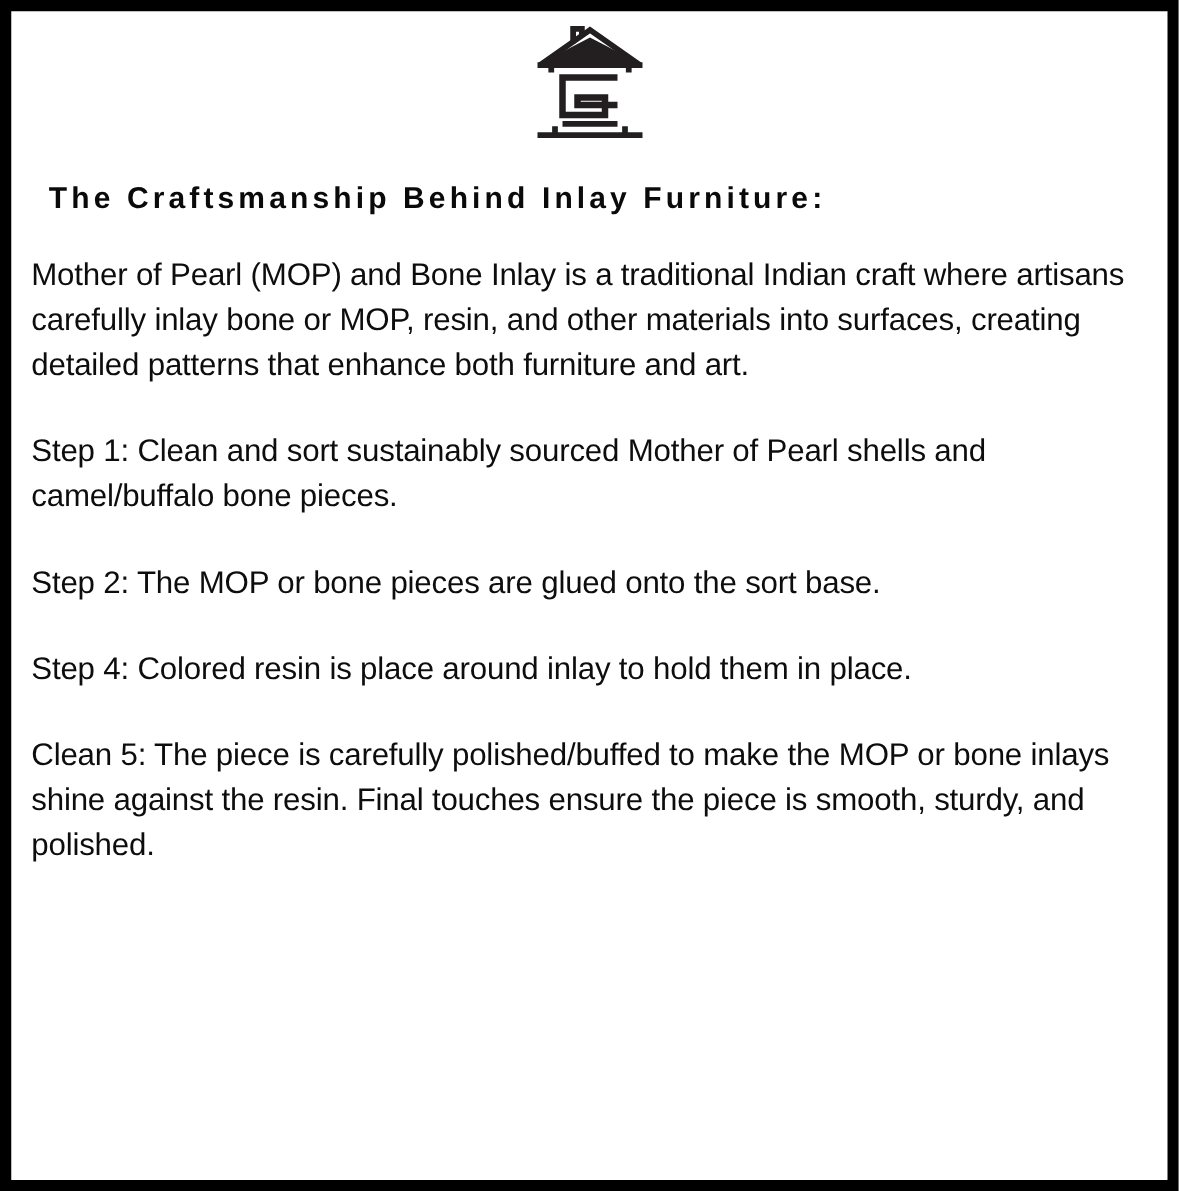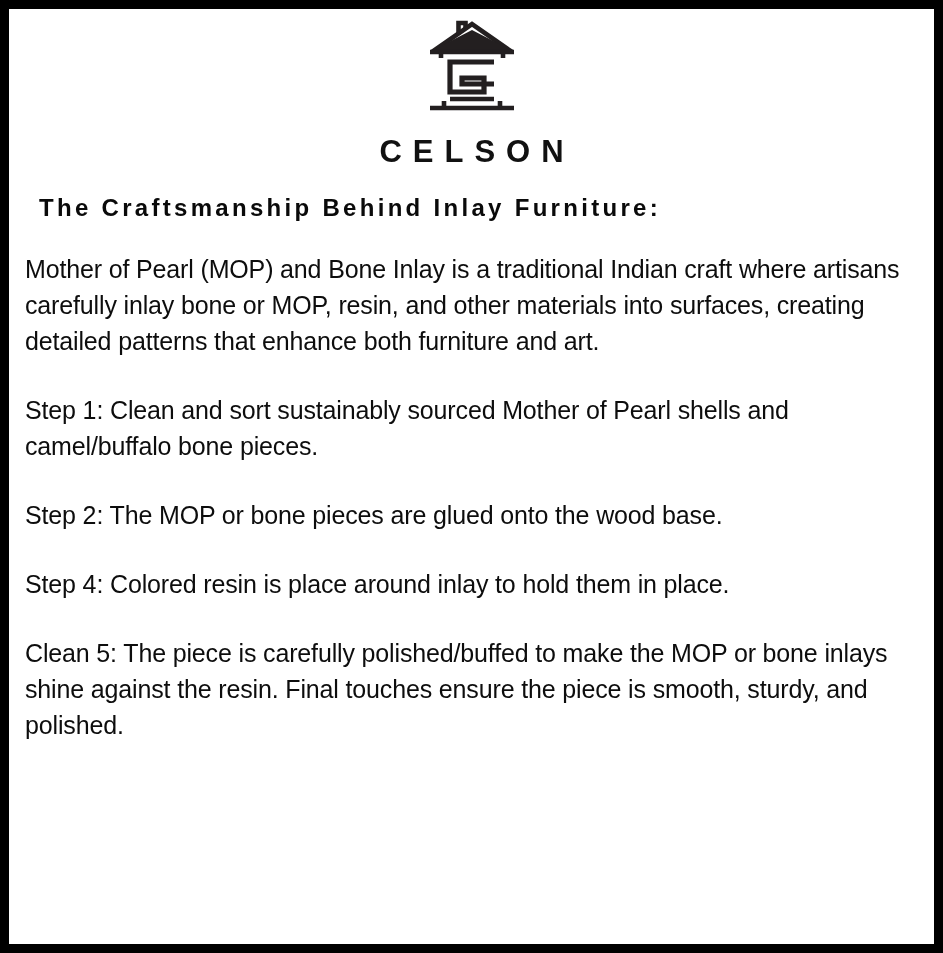--- a/index.html
+++ b/index.html
@@ -113,37 +113,36 @@
         </g>
         <g fill="none" stroke="#231f20" stroke-width="4.6" stroke-linecap="butt">
 
           <path d="M26 81 L70 81"></path>
           <path d="M6 90 L90 90"></path>
           <path d="M20 83 L20 90"></path>
           <path d="M76 83 L76 90"></path>
         </g>
       </svg>
 
-      <div class="wordmark">CELSON</div>
     </div>
 
     <h1 class="headline">The Craftsmanship Behind Inlay Furniture:</h1>
 
     <div class="body-copy">
 
       <p class="para">Mother of Pearl (MOP) and Bone Inlay is a traditional Indian craft where artisans carefully inlay bone or MOP, resin, and other materials into surfaces, creating detailed patterns that enhance both furniture and art.</p>
 
       <p class="para">
         <span class="lead">Step 1:</span><span> Clean and sort sustainably sourced Mother of Pearl shells and camel/buffalo bone pieces.</span>
       </p>
 
 
 
       <p class="para">
-        <span class="lead">Step 2</span><span>: The MOP or bone pieces are glued onto the wood base.</span>
+        <span class="lead">Step 2</span><span>: The MOP or bone pieces are glued onto the sort base.</span>
       </p>
 
       <p class="para">
         <span class="lead">Step 4</span><span>: Colored resin is place around inlay to hold them in place.</span>
       </p>
 
       <p class="para">
         <span class="lead">Clean 5:</span><span> The piece is carefully polished/buffed to make the MOP or bone inlays shine against the resin. Final touches ensure the piece is smooth, sturdy, and polished.</span>
       </p>
 

